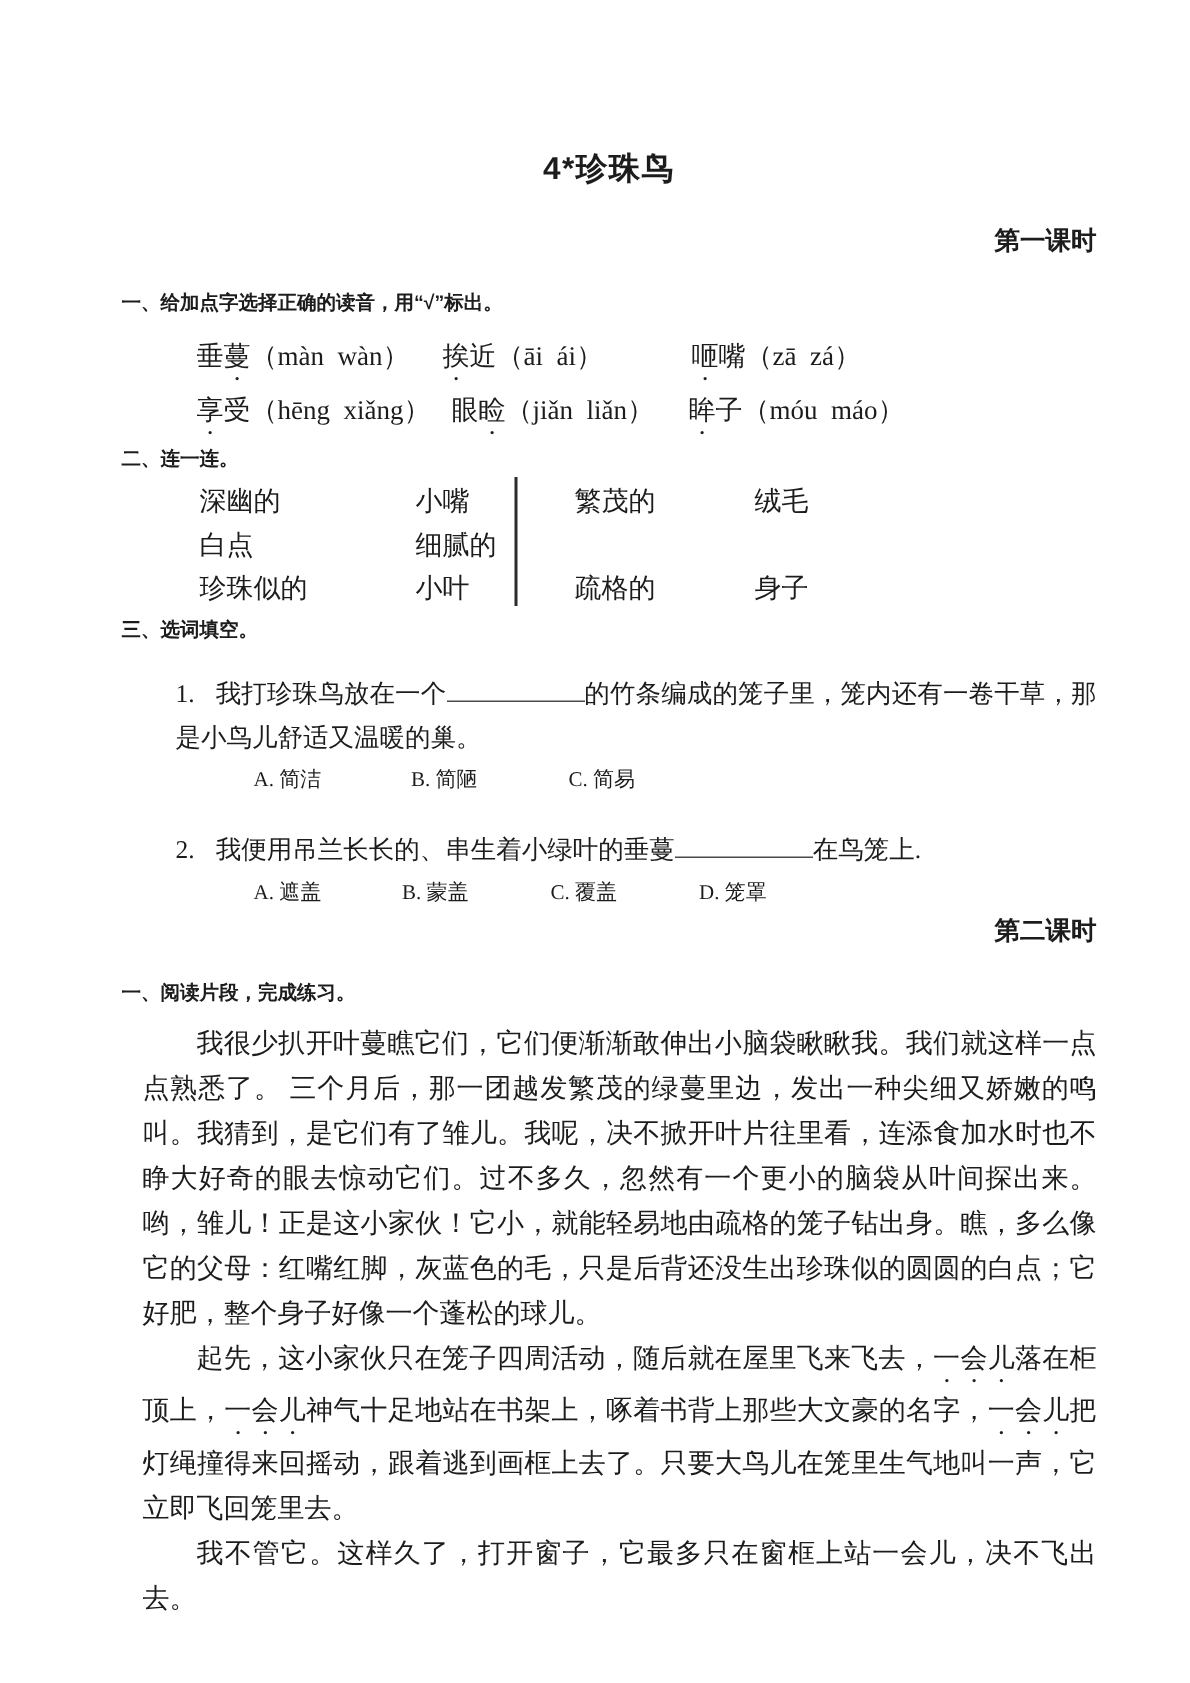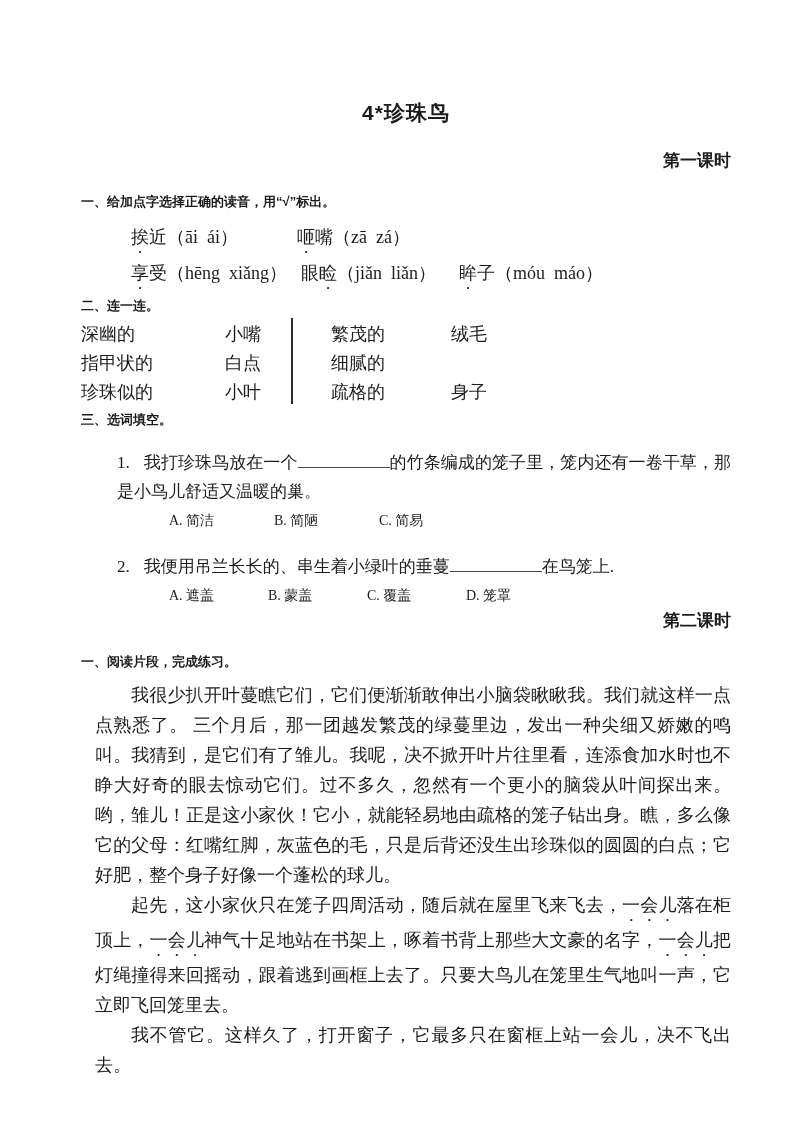--- a/index.html
+++ b/index.html
@@ -47,21 +47,21 @@
 
   
   .dotted {
     -webkit-text-emphasis: filled dot #1c1c1c;
     -webkit-text-emphasis-position: under right;
     text-emphasis: filled dot #1c1c1c;
     text-emphasis-position: under right;
   }
 
   
-  .match-block { position: relative; margin-top: 3px; font-size: 18px; }
+  .match-block { position: relative; margin-left: 52px; margin-top: 3px; font-size: 18px; }
   .match-row { display: grid; grid-template-columns: 144px 106px 120px 1fr; line-height: 29px; }
   .match-divider {
     position: absolute; left: 210px; top: -2px; bottom: 3px;
     width: 2px; background: #2b2b2b;
   }
 
   
   .q-item {
     margin-left: 36px; margin-top: 17px;
     font-size: 17px; line-height: 29px;
@@ -84,41 +84,41 @@
 <body>
 
 <div class="page">
 
   <div class="doc-title">4*珍珠鸟</div>
   <div class="session-title">第一课时</div>
 
   <div class="sec-heading">一、给加点字选择正确的读音，用“√”标出。</div>
 
   <div class="s1-row first">
+    <span class="s1-item r1c1"><span>垂</span><span class="dotted">蔓</span><span>（màn  wàn）</span></span>
     <span class="s1-item r1c2"><span></span><span class="dotted">挨</span><span>近（āi  ái）</span></span>
     <span class="s1-item"><span></span><span class="dotted">咂</span><span>嘴（zā  zá）</span></span>
   </div>
   <div class="s1-row">
     <span class="s1-item r2c1"><span></span><span class="dotted">享</span><span>受（hēng  xiǎng）</span></span>
     <span class="s1-item r2c2"><span>眼</span><span class="dotted">睑</span><span>（jiǎn  liǎn）</span></span>
     <span class="s1-item"><span></span><span class="dotted">眸</span><span>子（móu  máo）</span></span>
   </div>
 
   <div class="sec-heading tight">二、连一连。</div>
 
   <div class="match-block">
     <div class="match-divider"></div>
     <div class="match-row">
       <span>深幽的</span>
       <span>小嘴</span>
       <span>繁茂的</span>
       <span>绒毛</span>
     </div>
     <div class="match-row">
-      <span>指甲状的</span>
       <span>白点</span>
       <span>细腻的</span>
     </div>
     <div class="match-row">
       <span>珍珠似的</span>
       <span>小叶</span>
       <span>疏格的</span>
       <span>身子</span>
     </div>
   </div>

